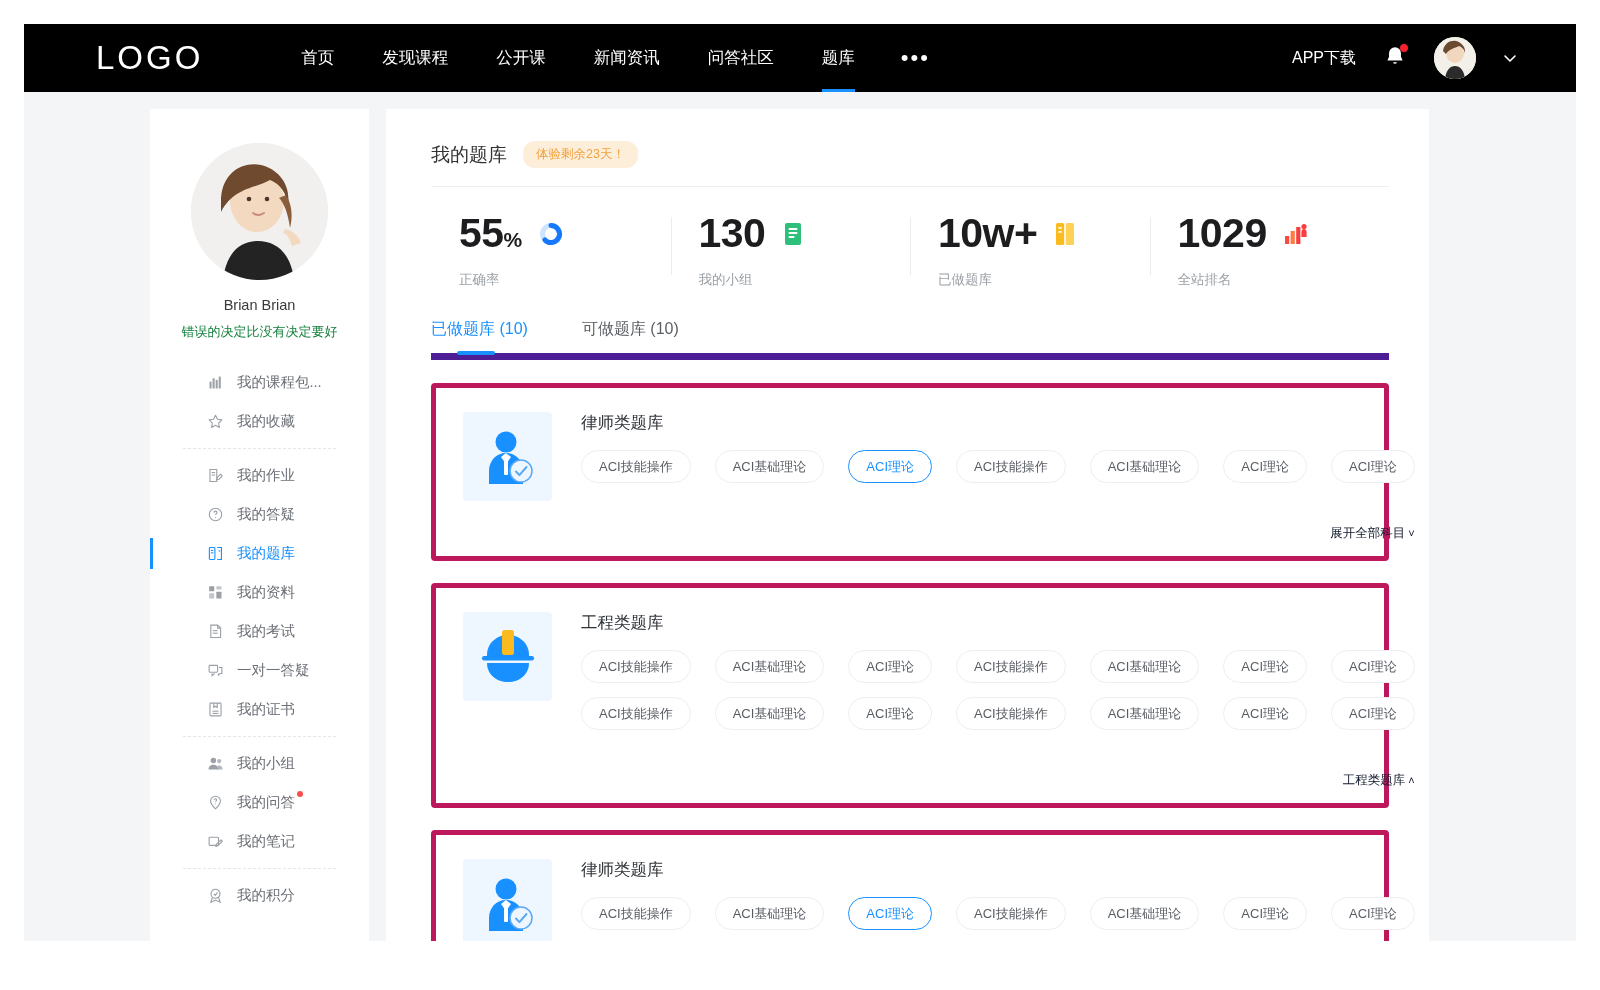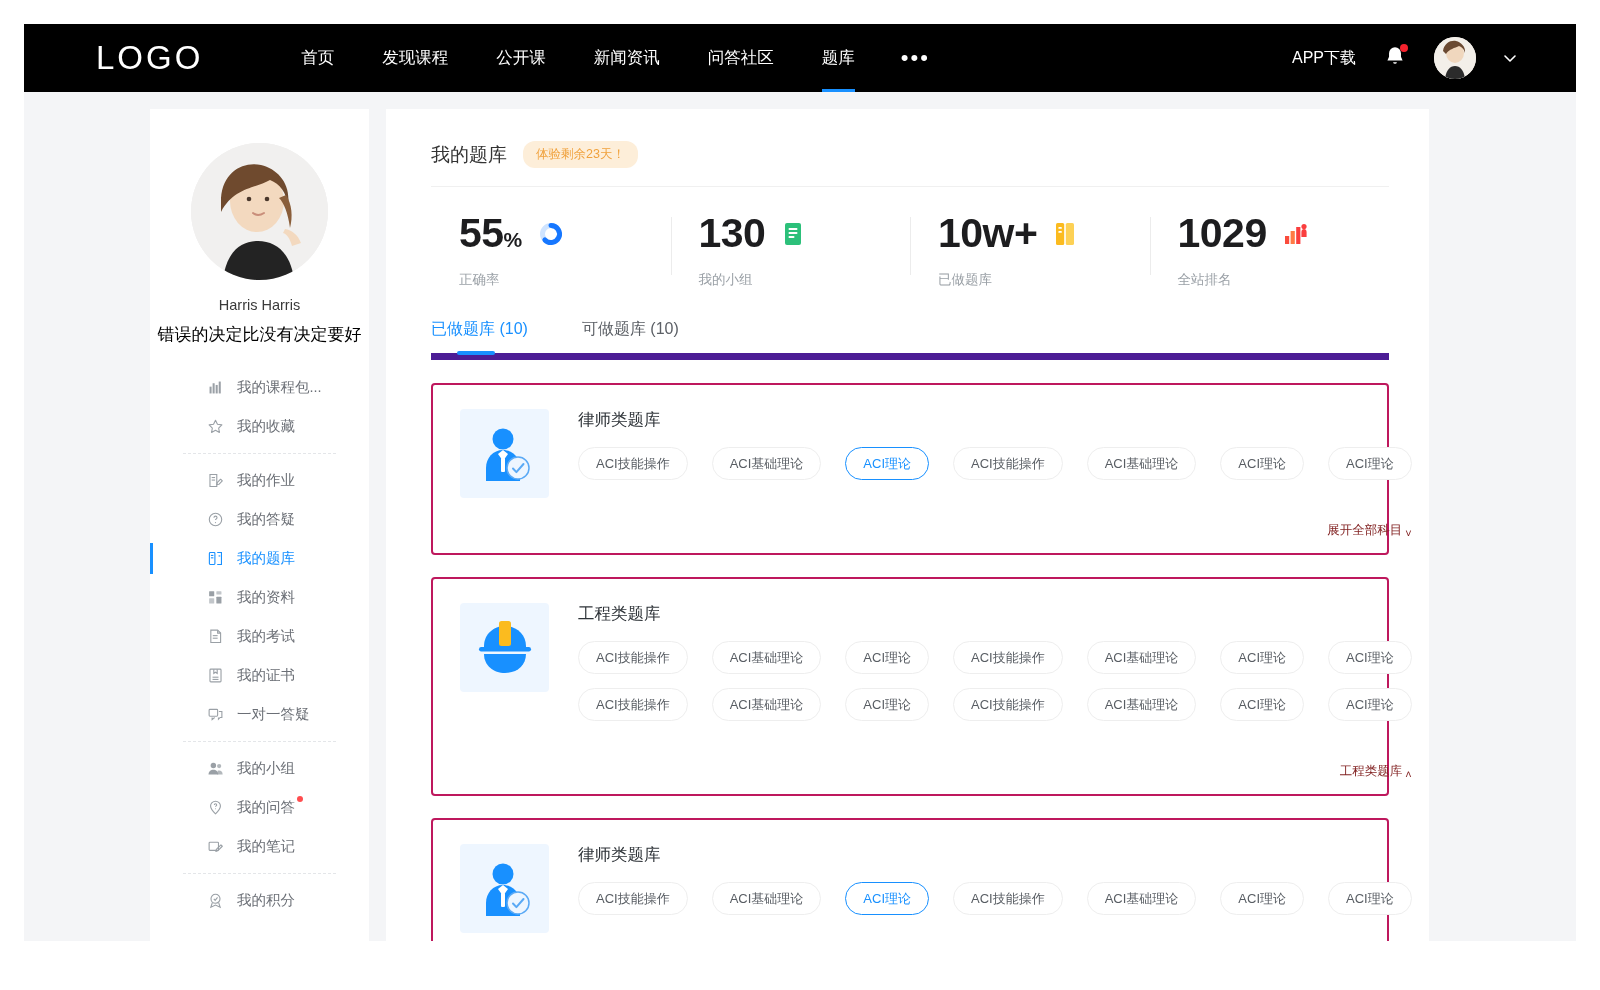--- a/index.html
+++ b/index.html
@@ -114,22 +114,22 @@
     position: relative;
   }
   .side-name {
     text-align: center;
     font-size: 14.5px;
     color: #3a3a3a;
     margin-top: 17px;
   }
   .side-motto {
     text-align: center;
-    font-size: 17px;
-    color: #000000;
+    font-size: 13px;
+    color: #15803d;
     margin-top: 10px;
   }
   .side-menu { margin-top: 22px; }
   .side-item {
     height: 39px;
     display: flex;
     align-items: center;
     padding-left: 57px;
     position: relative;
     cursor: pointer;
@@ -243,21 +243,21 @@
     content: "";
     position: absolute;
     left: 26px; width: 38px; bottom: -2px;
     height: 4px; border-radius: 2px;
     background: #1890ff;
   }
 
   
   .cards { padding-top: 23px; }
   .qcard {
-    border: 2px solid #be185d;
+    border: 5px solid #be185d;
     border-radius: 4px;
     padding: 24px 22px 14px 27px;
     margin-bottom: 22px;
     display: flex;
     background: #fff;
   }
   .qcard-ico {
     width: 89px; height: 89px;
     border-radius: 4px;
     background: #eef6ff;
@@ -283,23 +283,23 @@
     cursor: pointer;
     white-space: nowrap;
     background: #fff;
   }
   .pill.sel {
     border-color: #1890ff;
     color: #1890ff;
   }
   .expand {
     display: flex; justify-content: flex-end;
-    align-items: flex-end; gap: 3px;
+    align-items: center; gap: 3px;
     font-size: 12.5px;
-    color: #7f1d1d;
+    color: #0f172a;
     cursor: pointer;
     padding-top: 2px;
     margin-top: 40px;
   }
   .caret { font-size: 11px; line-height: 1; }
 </style>
 </head>
 <body>
 
 <div class="page">
@@ -349,21 +349,21 @@
           <ellipse cx="66" cy="58" rx="27" ry="31" fill="#f3d9bf"></ellipse>
           <path d="M30 55c2-27 23-37 40-33s30 19 27 40c-2-13-8-21-18-25-13 8-36 7-49 32z" fill="#6f4a2e"></path>
           <path d="M95 52c6 9 7 22 4 33-2-15-6-25-11-30z" fill="#8a5e3a"></path>
           <path d="M32 137c3-27 17-39 35-39s33 12 36 39z" fill="#232323"></path>
           <path d="M94 86c7 1 13 6 16 14l-9 3c-2-7-5-12-9-13z" fill="#f3d9bf"></path>
           <circle cx="58" cy="56" r="2.3" fill="#4a382c"></circle>
           <circle cx="76" cy="56" r="2.3" fill="#4a382c"></circle>
           <path d="M62 70q5 4 11 0" stroke="#c98e7a" stroke-width="2" fill="none" stroke-linecap="round"></path>
         </svg>
       </div>
-      <div class="side-name">Harris Harris</div>
+      <div class="side-name">Brian Brian</div>
       <div class="side-motto">错误的决定比没有决定要好</div>
       <div class="side-menu" id="sidemenu">
           <div class="side-item">
             <span class="si-ico">
               <svg width="17" height="17" viewBox="0 0 20 20" fill="#9aa0a6">
                 <rect x="3" y="9" width="2.4" height="8"></rect>
                 <rect x="6.6" y="5" width="2.4" height="12"></rect>
                 <rect x="10.2" y="7" width="2.4" height="10"></rect>
                 <rect x="13.8" y="3" width="2.4" height="14"></rect>
               </svg>
@@ -430,37 +430,37 @@
                 <path d="M12.5 2.5V6h3.5"></path>
                 <line x1="6.8" y1="9" x2="12.5" y2="9"></line>
                 <line x1="6.8" y1="12" x2="12.5" y2="12"></line>
               </svg>
             </span>
             <span class="si-lbl">我的考试</span>
           </div>
           <div class="side-item">
             <span class="si-ico">
               <svg width="17" height="17" viewBox="0 0 20 20" stroke="#9aa0a6" fill="none" stroke-width="1.3">
+                <rect x="2.5" y="4" width="10" height="8" rx="1"></rect>
+                <path d="M6 13.5v2.5l3-2.5"></path>
+                <path d="M14 6.5h3.5v7h-2l-2 2v-2"></path>
+              </svg>
+            </span>
+            <span class="si-lbl">一对一答疑</span>
+          </div>
+          <div class="side-item">
+            <span class="si-ico">
+              <svg width="17" height="17" viewBox="0 0 20 20" stroke="#9aa0a6" fill="none" stroke-width="1.3">
                 <rect x="3.5" y="2.5" width="13" height="15" rx="1"></rect>
                 <path d="M8 2.5v5l2-1.4 2 1.4v-5"></path>
                 <line x1="6.5" y1="12" x2="13.5" y2="12"></line>
                 <line x1="6.5" y1="14.6" x2="13.5" y2="14.6"></line>
               </svg>
             </span>
             <span class="si-lbl">我的证书</span>
-          </div>
-          <div class="side-item">
-            <span class="si-ico">
-              <svg width="17" height="17" viewBox="0 0 20 20" stroke="#9aa0a6" fill="none" stroke-width="1.3">
-                <rect x="2.5" y="4" width="10" height="8" rx="1"></rect>
-                <path d="M6 13.5v2.5l3-2.5"></path>
-                <path d="M14 6.5h3.5v7h-2l-2 2v-2"></path>
-              </svg>
-            </span>
-            <span class="si-lbl">一对一答疑</span>
           </div>
           <div class="side-div"></div>
           <div class="side-item">
             <span class="si-ico">
               <svg width="17" height="17" viewBox="0 0 20 20" fill="#9aa0a6">
                 <circle cx="7.5" cy="6.5" r="3.2"></circle>
                 <path d="M1.8 17c0-3.5 2.5-5.6 5.7-5.6s5.7 2.1 5.7 5.6z"></path>
                 <circle cx="14.3" cy="7.2" r="2.5" opacity=".75"></circle>
                 <path d="M12 17h6.4c0-2.9-1.8-4.7-4.2-4.7-.6 0-1.2.1-1.7.3" opacity=".75"></path>
               </svg>

